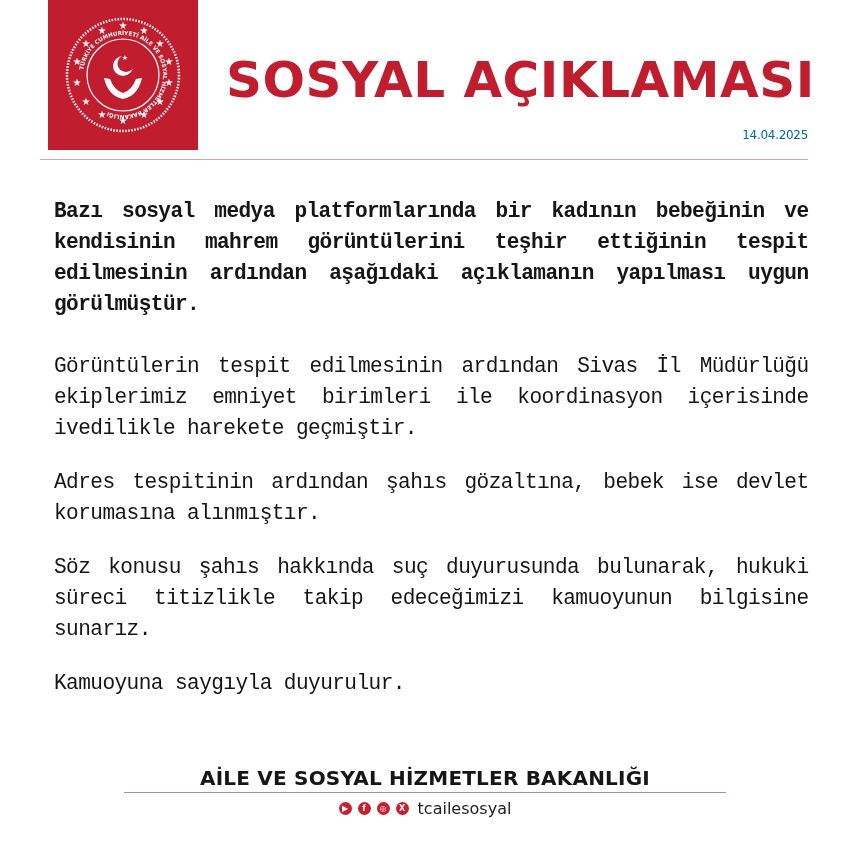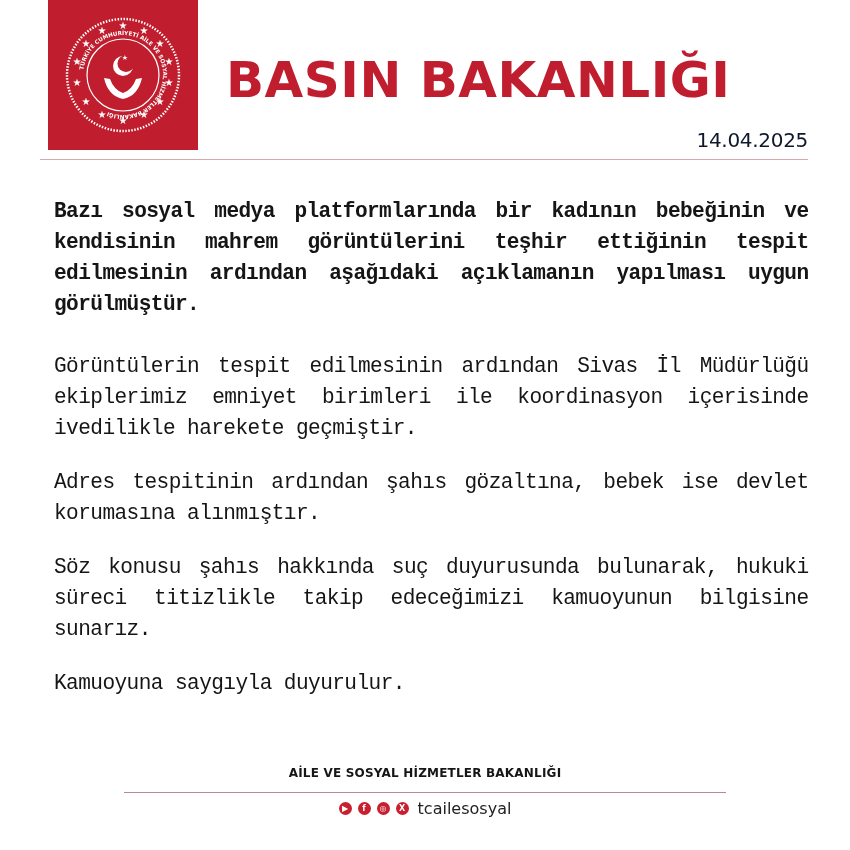--- a/index.html
+++ b/index.html
@@ -13,38 +13,38 @@
     }
     .logo-box svg { position: absolute; left: 0; top: 0; }
     .title {
       position: absolute; left: 226px; top: 52px; width: 560px;
       font-family: "DejaVu Sans", sans-serif; font-weight: bold;
       font-size: 50px; letter-spacing: 0.5px; color: #c01d2e; line-height: 56px;
       white-space: nowrap;
     }
     .date {
       position: absolute; right: 42px; top: 128px;
-      font-family: "DejaVu Sans", sans-serif; font-size: 20px; color: #0f172a; letter-spacing: -0.3px;
+      font-family: "DejaVu Sans", sans-serif; font-size: 12px; color: #0369a1; letter-spacing: -0.3px;
     }
     .header-rule {
       position: absolute; left: 40px; top: 159px; width: 768px; height: 1px; background: #d8a7ae;
     }
     .body {
       position: absolute; left: 54px; top: 196px; width: 755px;
       font-family: Liberation Mono, monospace;
     }
     .para {
       font-size: 22px; line-height: 31px; text-align: justify; margin: 0 0 23px 0;
       letter-spacing: -0.6px; color: #151515; transform: scaleX(0.96); transform-origin: left top; width: 786px;
     }
     .para.lead { font-weight: bold; margin-bottom: 31px; }
     .para.last { text-align-last: auto; }
     .footer-title {
       position: absolute; left: 0; width: 850px; top: 766px; text-align: center;
-      font-family: "DejaVu Sans", sans-serif; font-weight: bold; font-size: 12px; color: #161616;
+      font-family: "DejaVu Sans", sans-serif; font-weight: bold; font-size: 20px; color: #161616;
       letter-spacing: 0.2px;
     }
     .footer-rule {
       position: absolute; left: 124px; top: 792px; width: 602px; height: 1px; background: #b88a93;
     }
     .social {
       position: absolute; left: 0; width: 850px; top: 799px; display: flex; justify-content: center; align-items: center; gap: 6px;
     }
     .social .ico {
       width: 13px; height: 13px; border-radius: 50%; background: #c8202f; color: #fff;
@@ -87,21 +87,21 @@
 
     <circle cx="75" cy="66" r="10" fill="#fff"></circle>
     <circle cx="78" cy="63.5" r="8.5" fill="#c01d2e"></circle>
     <text x="77" y="60" fill="#fff" font-size="7" font-family="DejaVu Sans, sans-serif" text-anchor="middle">★</text>
 
     <path d="M56,78 Q60,96 75,99 L75,93 Q66,90 62,79 Z" fill="#fff"></path>
     <path d="M94,78 Q90,96 75,99 L75,93 Q84,90 88,79 Z" fill="#fff"></path>
   </svg>
 </div>
 
-<div class="title">BASIN BAKANLIĞI</div>
+<div class="title">SOSYAL AÇIKLAMASI</div>
 <div class="date">14.04.2025</div>
 <div class="header-rule"></div>
 
 <div class="body">
   <p class="para lead">Bazı sosyal medya platformlarında bir kadının bebeğinin ve kendisinin mahrem görüntülerini teşhir ettiğinin tespit edilmesinin ardından aşağıdaki açıklamanın yapılması uygun görülmüştür.</p>
   <p class="para">Görüntülerin tespit edilmesinin ardından Sivas İl Müdürlüğü ekiplerimiz emniyet birimleri ile koordinasyon içerisinde ivedilikle harekete geçmiştir.</p>
   <p class="para">Adres tespitinin ardından şahıs gözaltına, bebek ise devlet korumasına alınmıştır.</p>
   <p class="para">Söz konusu şahıs hakkında suç duyurusunda bulunarak, hukuki süreci titizlikle takip edeceğimizi kamuoyunun bilgisine sunarız.</p>
   <p class="para last">Kamuoyuna saygıyla duyurulur.</p>
 </div>

